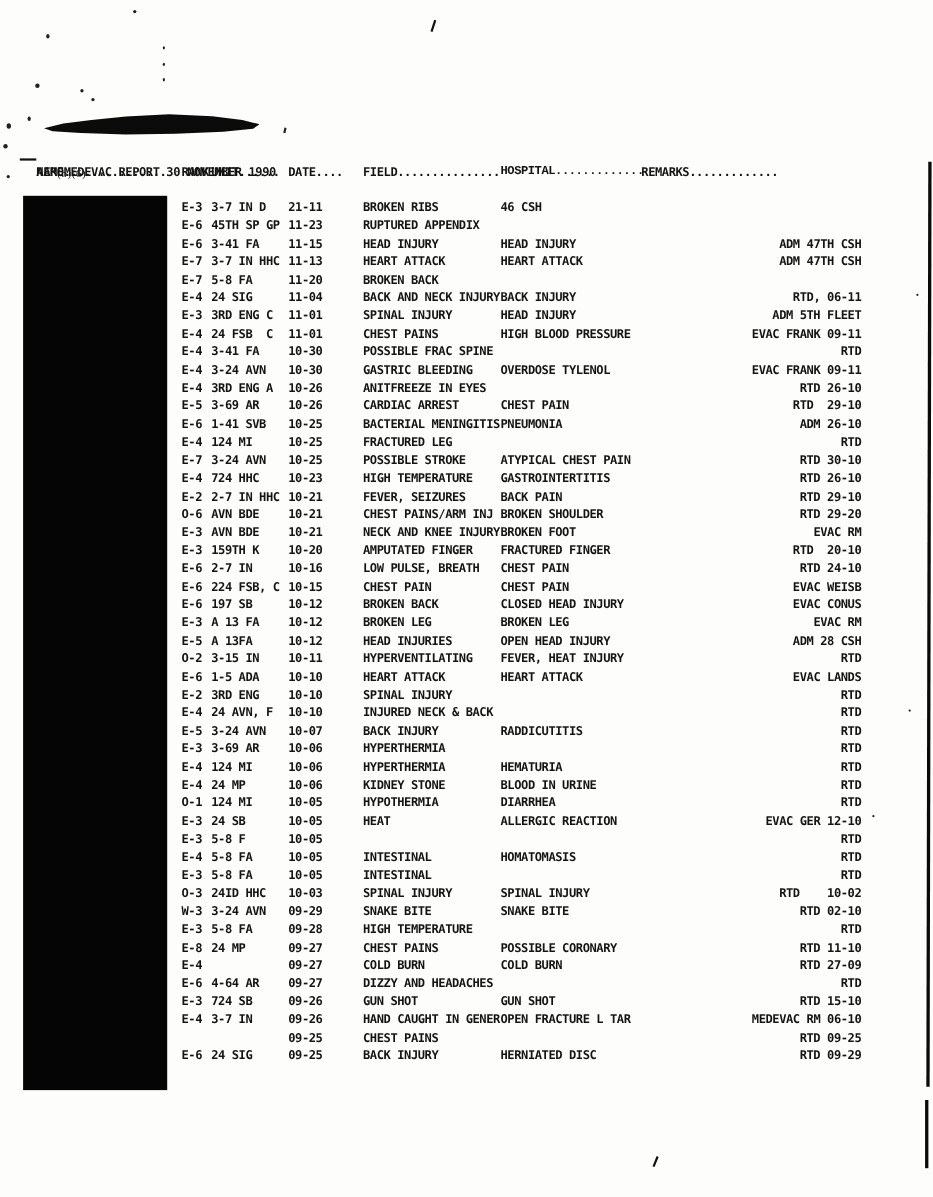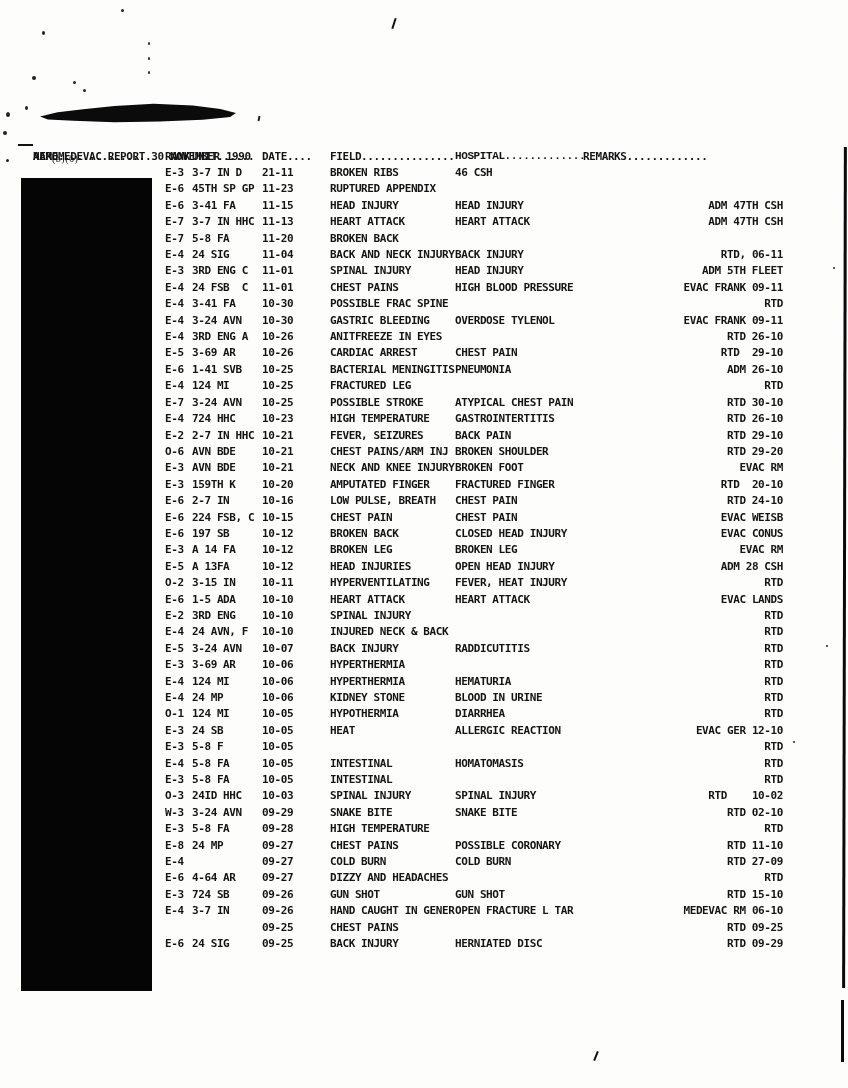--- a/index.html
+++ b/index.html
@@ -26,21 +26,21 @@
   }
   #redaction-block{
     position:absolute;left:21px;top:178px;width:131px;height:813px;
     background:#050505;
   }
   #redaction-smudge{
     position:absolute;left:40px;top:103px;width:196px;height:20px;
     background:#0b0b0b;
     clip-path:polygon(0% 68%, 9% 46%, 22% 31%, 38% 15%, 58% 4%, 78% 13%, 92% 30%, 100% 50%, 97% 70%, 83% 84%, 61% 93%, 38% 96%, 17% 89%, 4% 82%);
   }
-  #table-body{position:absolute;left:165px;top:166px;}
+  #table-body{position:absolute;left:165px;top:182px;}
   .row{display:flex;height:16.42px;align-items:flex-start;}
   .cell{display:inline-block;overflow:visible;}
   .c-rank{width:27px;} .c-unit{width:70px;} .c-date{width:68px;}
   .c-field{width:125px;} .c-hospital{width:128px;} .c-remarks{width:200px;text-align:right;}
   .vline{position:absolute;background:#0a0a0a;}
   #vline-top{left:843px;top:147px;width:3px;height:841px;transform:rotate(0.12deg);}
   #vline-bottom{left:841px;top:1000px;width:3px;height:62px;}
   .speck{position:absolute;background:#222;border-radius:50%;}
   .slashmark{position:absolute;background:#111;}
   #slash-top{left:393px;top:18px;width:2px;height:11px;transform:rotate(18deg);}
@@ -270,21 +270,21 @@
     <div class="row">
       <span class="cell doc-text c-rank">E-6</span>
       <span class="cell doc-text c-unit">197 SB</span>
       <span class="cell doc-text c-date">10-12</span>
       <span class="cell doc-text c-field">BROKEN BACK</span>
       <span class="cell doc-text c-hospital">CLOSED HEAD INJURY</span>
       <span class="cell doc-text c-remarks">EVAC CONUS</span>
     </div>
     <div class="row">
       <span class="cell doc-text c-rank">E-3</span>
-      <span class="cell doc-text c-unit">A 14 FA</span>
+      <span class="cell doc-text c-unit">A 13 FA</span>
       <span class="cell doc-text c-date">10-12</span>
       <span class="cell doc-text c-field">BROKEN LEG</span>
       <span class="cell doc-text c-hospital">BROKEN LEG</span>
       <span class="cell doc-text c-remarks">EVAC RM</span>
     </div>
     <div class="row">
       <span class="cell doc-text c-rank">E-5</span>
       <span class="cell doc-text c-unit">A 13FA</span>
       <span class="cell doc-text c-date">10-12</span>
       <span class="cell doc-text c-field">HEAD INJURIES</span>

